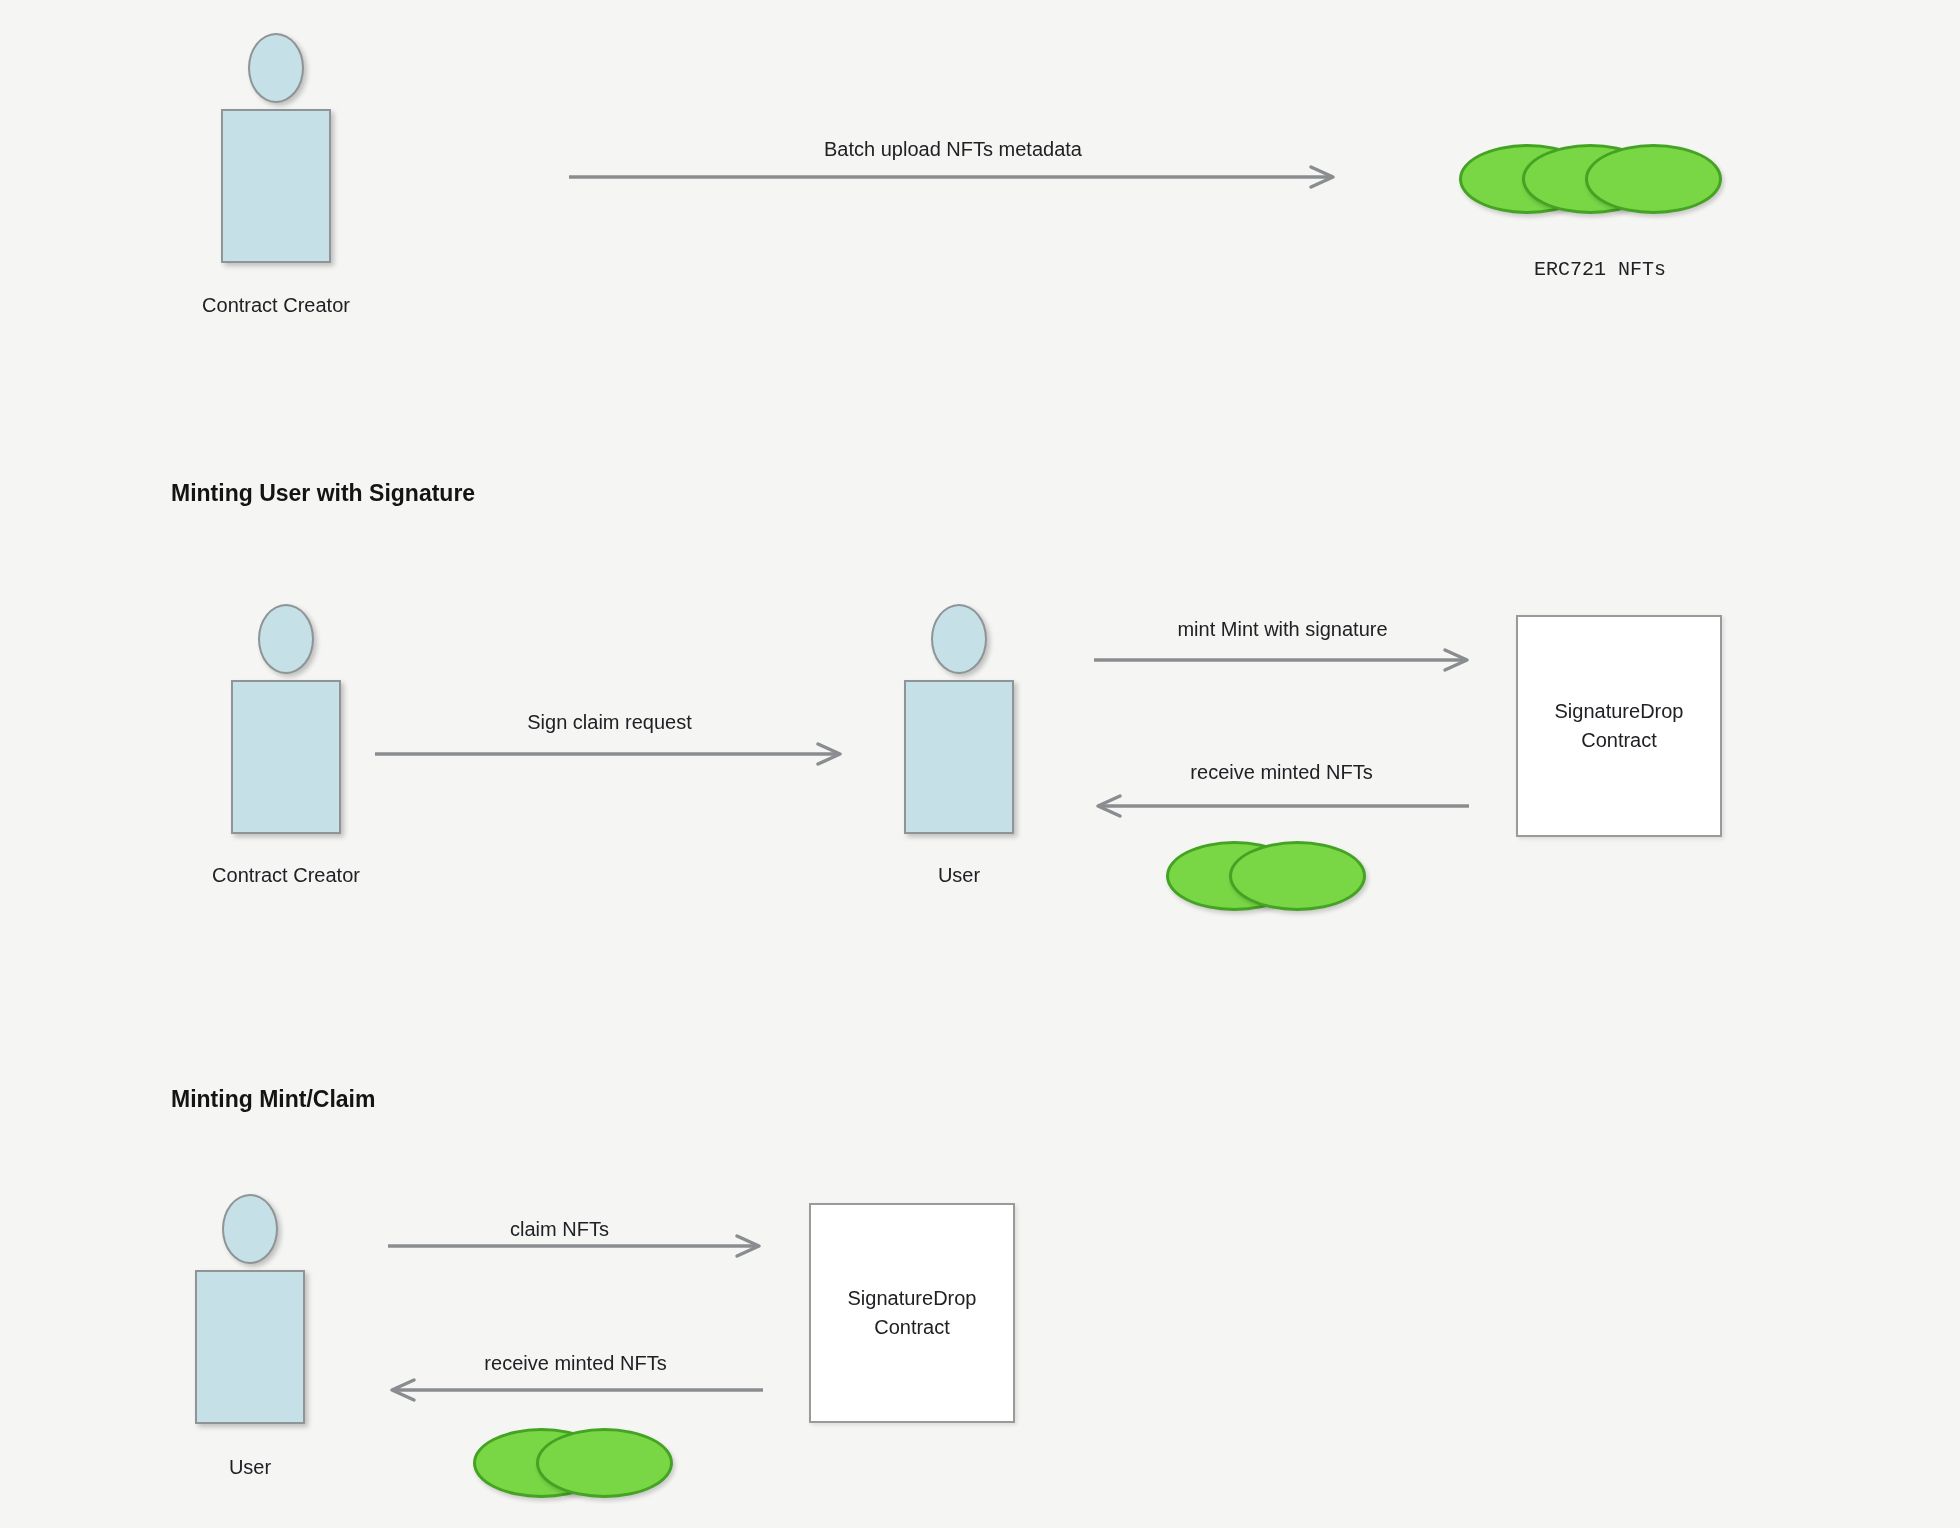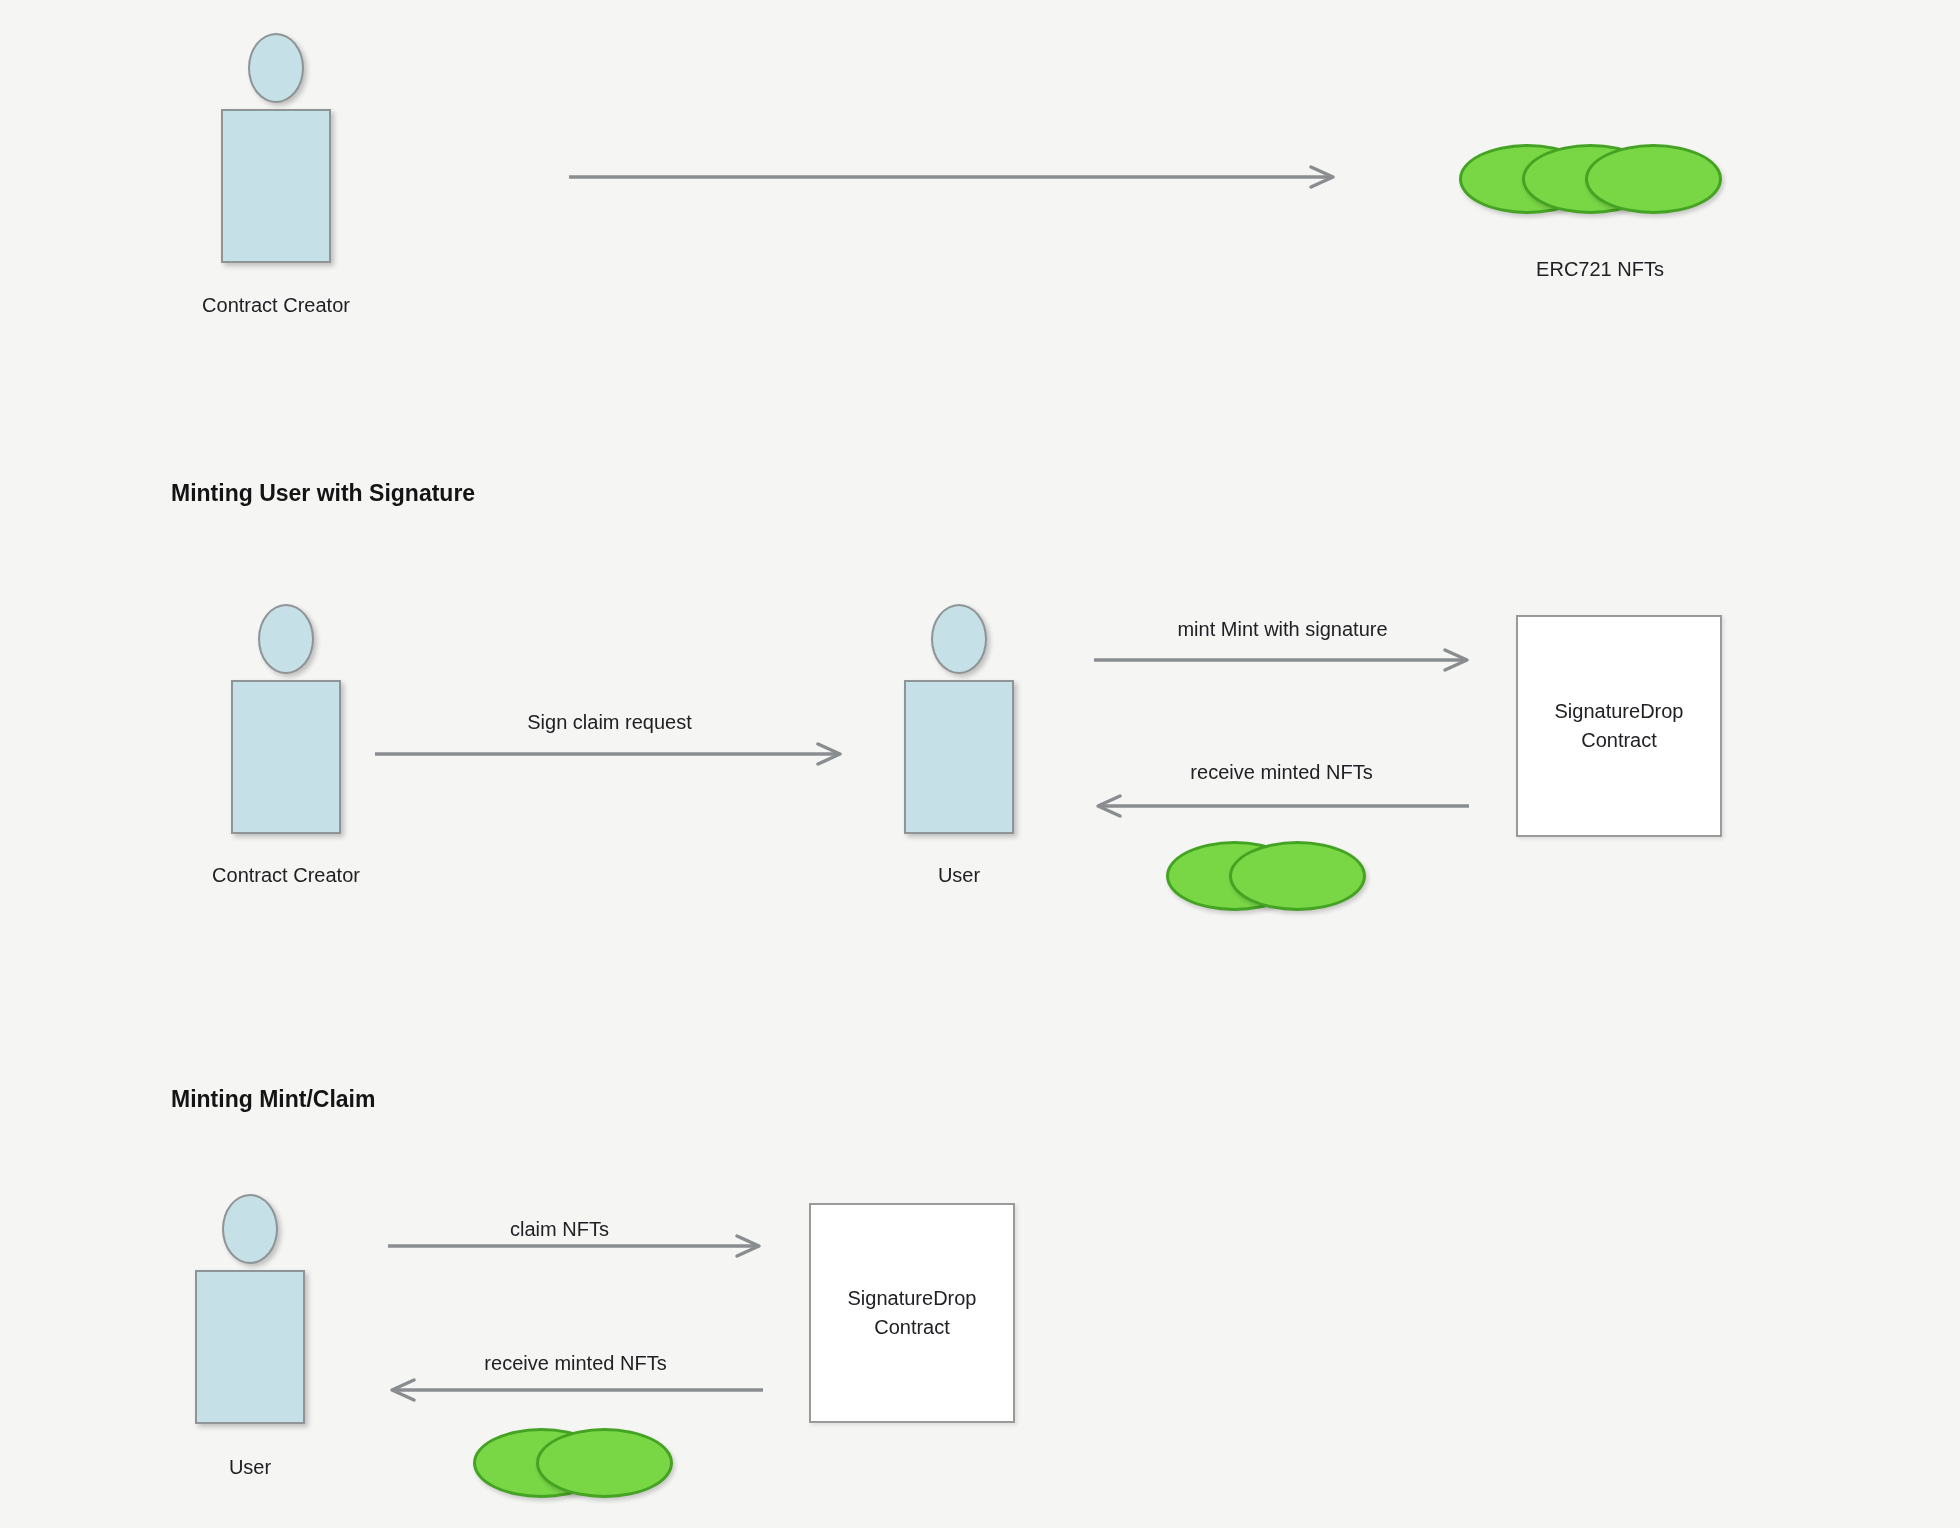--- a/index.html
+++ b/index.html
@@ -74,33 +74,34 @@
 <body>
 
 <div class="canvas">
 
   <div class="actor" style="left:221px;top:33px;">
     <div class="head"></div>
     <div class="torso"></div>
   </div>
   <div class="label" style="left:166px;top:294px;width:220px;">Contract Creator</div>
 
+  <div class="arrow-label" style="left:569px;top:138px;width:768px;">Batch upload NFTs metadata</div>
   <div class="arrow" style="left:569px;top:163px;width:768px;">
     <svg width="768" height="28" viewBox="0 0 768 28">
       <line x1="0" y1="14" x2="760" y2="14"></line>
       <polyline points="742,4 764,14 742,24"></polyline>
     </svg>
   </div>
 
   <div class="nft-group" style="left:1459px;top:144px;width:263px;height:70px;">
     <div class="nft" style="left:0;"></div>
     <div class="nft" style="left:63px;"></div>
     <div class="nft" style="left:126px;"></div>
   </div>
-  <div class="label" style="left:1470px;top:258px;width:260px;">ERC721 NFTs</div>
+  <div class="label" style="left:1470px;top:258px;width:260px;font-family:Liberation Mono, monospace;">ERC721 NFTs</div>
 
   <div class="heading" style="left:171px;top:480px;">Minting User with Signature</div>
 
   <div class="actor" style="left:231px;top:604px;">
     <div class="head"></div>
     <div class="torso"></div>
   </div>
   <div class="label" style="left:176px;top:864px;width:220px;">Contract Creator</div>
 
   <div class="arrow-label" style="left:375px;top:711px;width:469px;">Sign claim request</div>

